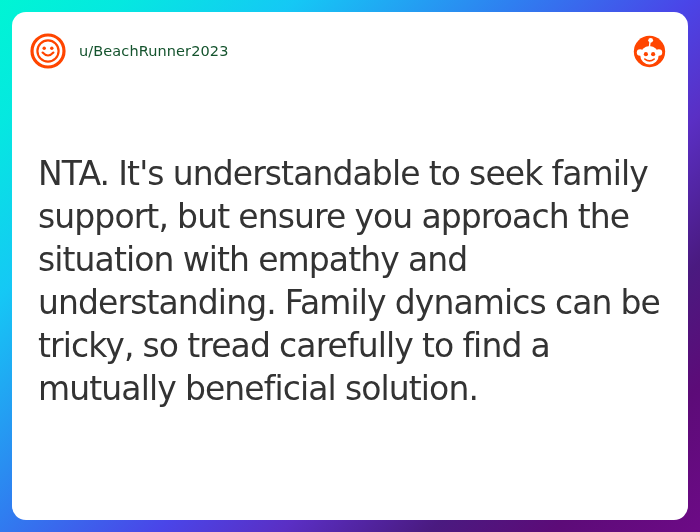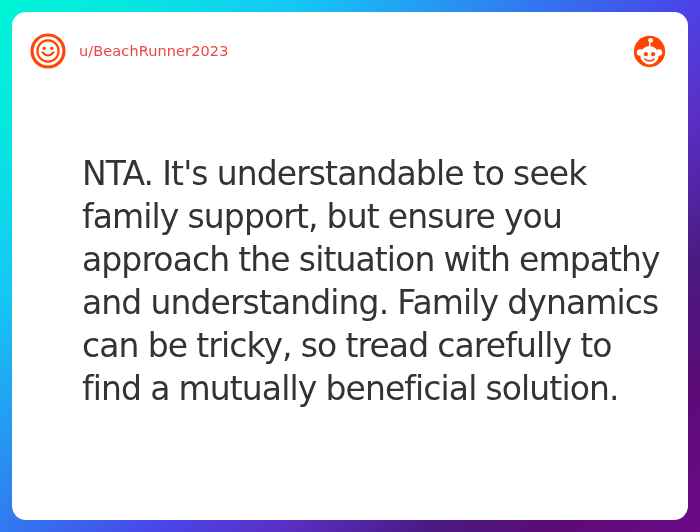--- a/index.html
+++ b/index.html
@@ -60,21 +60,21 @@
     height: 36px;
     flex: 0 0 36px;
     display: block;
   }
 
   #username {
     margin-left: 13px;
     font-family: "DejaVu Sans", "Liberation Sans", sans-serif;
     font-size: 14.5px;
     font-weight: 400;
-    color: #ef4444;
+    color: #14532d;
     letter-spacing: 0.1px;
     white-space: nowrap;
   }
 
   #brand-spacer {
     flex: 1 1 auto;
   }
 
   #brand-logo {
     width: 33px;
@@ -90,21 +90,20 @@
     right: 20px;
     top: 140px;
     font-family: "DejaVu Sans", "Liberation Sans", sans-serif;
     font-size: 33px;
     line-height: 43px;
     font-weight: 400;
     color: #333333;
     letter-spacing: -0.9px;
     word-spacing: -0.5px;
     white-space: pre-wrap;
-    margin-left: 44px;
   }
 </style>
 </head>
 <body>
 
 <div id="frame">
   <div id="card">
 
     <div id="header">
 

